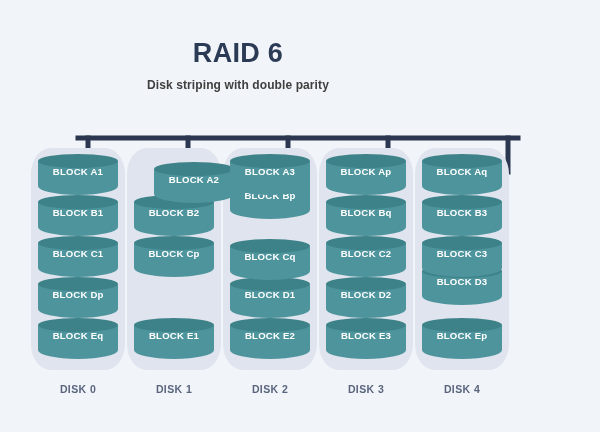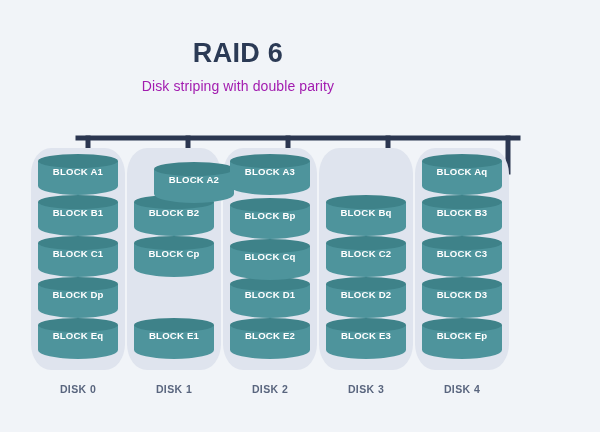--- a/index.html
+++ b/index.html
@@ -27,23 +27,23 @@
     margin: 0;
     padding-top: 38px;
     font-size: 27px;
     font-weight: bold;
     color: #2b3a55;
     letter-spacing: 0.3px;
   }
   #diagram-subtitle {
     margin: 0;
     padding-top: 9px;
-    font-size: 14px;
-    font-weight: normal;
-    color: #a21caf;
+    font-size: 12px;
+    font-weight: bold;
+    color: #404040;
     letter-spacing: 0.1px;
   }
 
   
   #bus {
     position: absolute;
     left: 0;
     top: 0;
     width: 600px;
     height: 432px;
@@ -209,21 +209,21 @@
       <div class="disk-label">DISK 1</div>
     </div>
     <div class="disk-column">
       <div class="disk-casing">
         <div class="disk-stack">
           <div class="block" style="top: 0px; z-index: 10;">
             <div class="block-body"></div>
             <div class="block-top"></div>
             <div class="block-label">BLOCK A3</div>
           </div>
-          <div class="block" style="top: 44px; z-index: 9; padding-left: 47px;">
+          <div class="block" style="top: 24px; z-index: 9; padding-left: 47px;">
             <div class="block-body"></div>
             <div class="block-top"></div>
             <div class="block-label">BLOCK Bp</div>
           </div>
           <div class="block" style="top: 85px; z-index: 8;">
             <div class="block-body"></div>
             <div class="block-top"></div>
             <div class="block-label">BLOCK Cq</div>
           </div>
           <div class="block" style="top: 123px; z-index: 7;">
@@ -236,20 +236,25 @@
             <div class="block-top"></div>
             <div class="block-label">BLOCK E2</div>
           </div>
         </div>
       </div>
       <div class="disk-label">DISK 2</div>
     </div>
     <div class="disk-column">
       <div class="disk-casing">
         <div class="disk-stack">
+          <div class="block" style="top: 0px; z-index: 10;">
+            <div class="block-body"></div>
+            <div class="block-top"></div>
+            <div class="block-label">BLOCK Ap</div>
+          </div>
           <div class="block" style="top: 41px; z-index: 9;">
             <div class="block-body"></div>
             <div class="block-top"></div>
             <div class="block-label">BLOCK Bq</div>
           </div>
           <div class="block" style="top: 82px; z-index: 8;">
             <div class="block-body"></div>
             <div class="block-top"></div>
             <div class="block-label">BLOCK C2</div>
           </div>
@@ -278,21 +283,21 @@
           <div class="block" style="top: 41px; z-index: 9; padding-left: 36px;">
             <div class="block-body"></div>
             <div class="block-top"></div>
             <div class="block-label">BLOCK B3</div>
           </div>
           <div class="block" style="top: 82px; z-index: 8;">
             <div class="block-body"></div>
             <div class="block-top"></div>
             <div class="block-label">BLOCK C3</div>
           </div>
-          <div class="block" style="top: 123px; z-index: 7;">
+          <div class="block" style="top: 110px; z-index: 7;">
             <div class="block-body"></div>
             <div class="block-top"></div>
             <div class="block-label">BLOCK D3</div>
           </div>
           <div class="block" style="top: 164px; z-index: 6;">
             <div class="block-body"></div>
             <div class="block-top"></div>
             <div class="block-label">BLOCK Ep</div>
           </div>
         </div>

